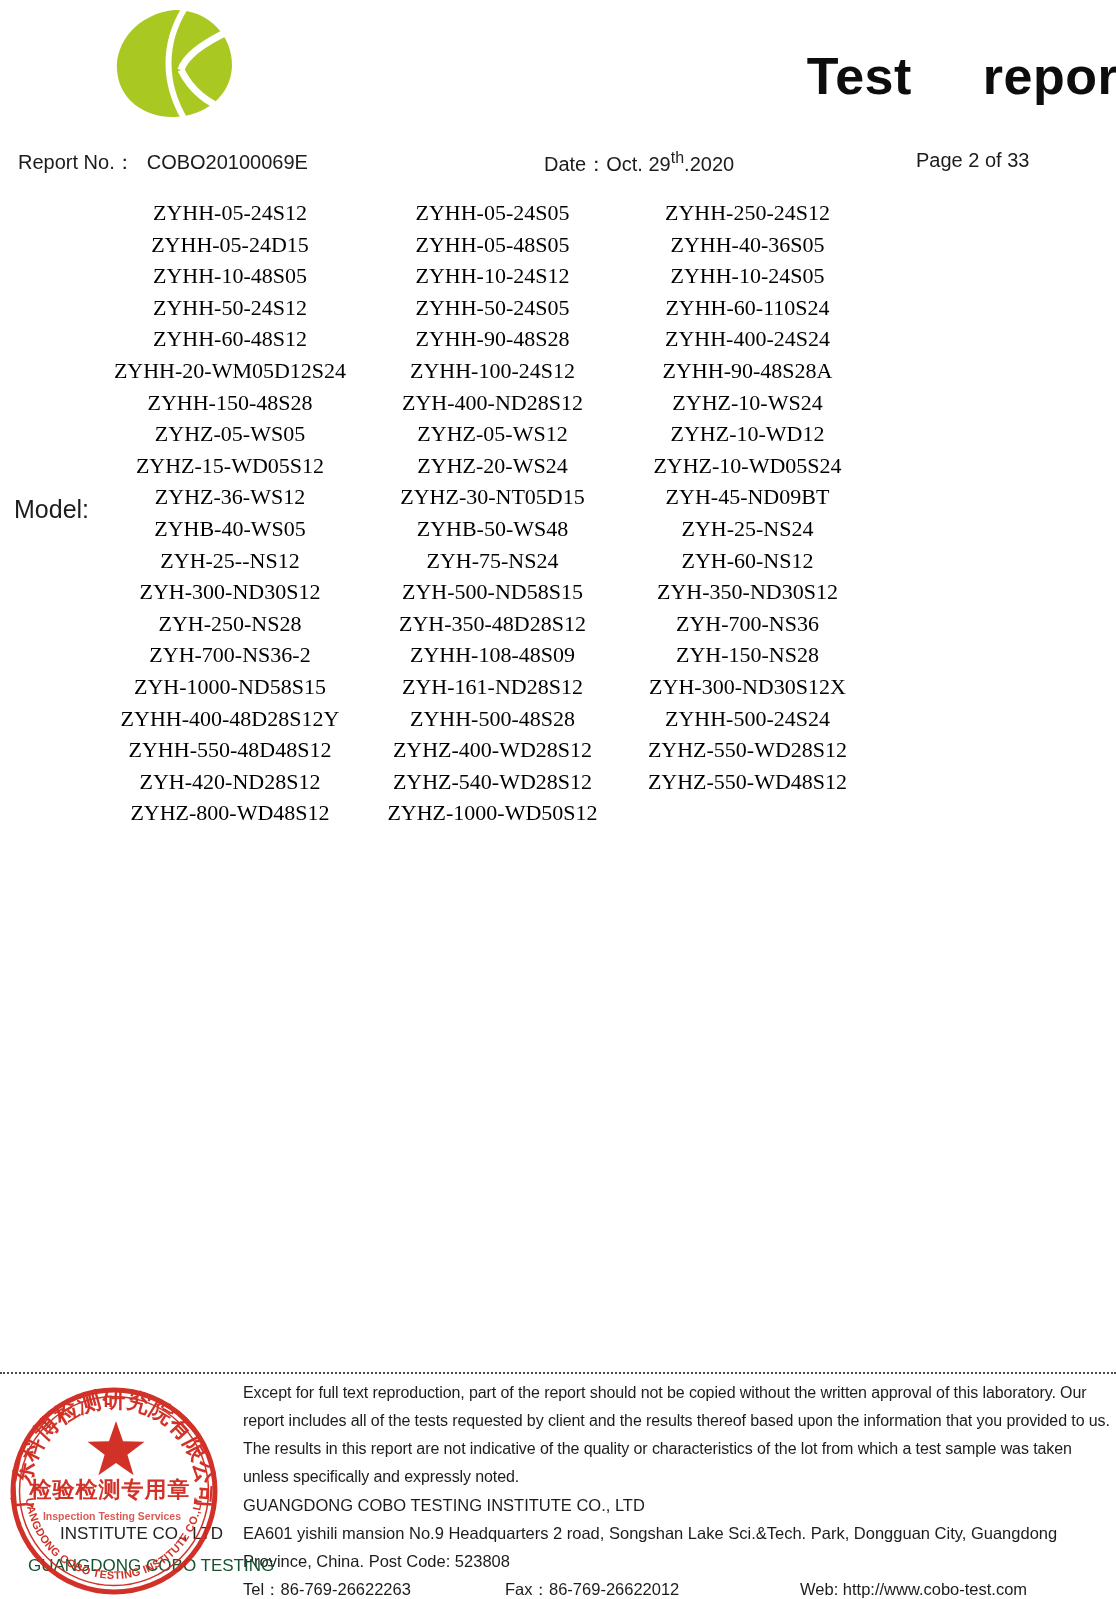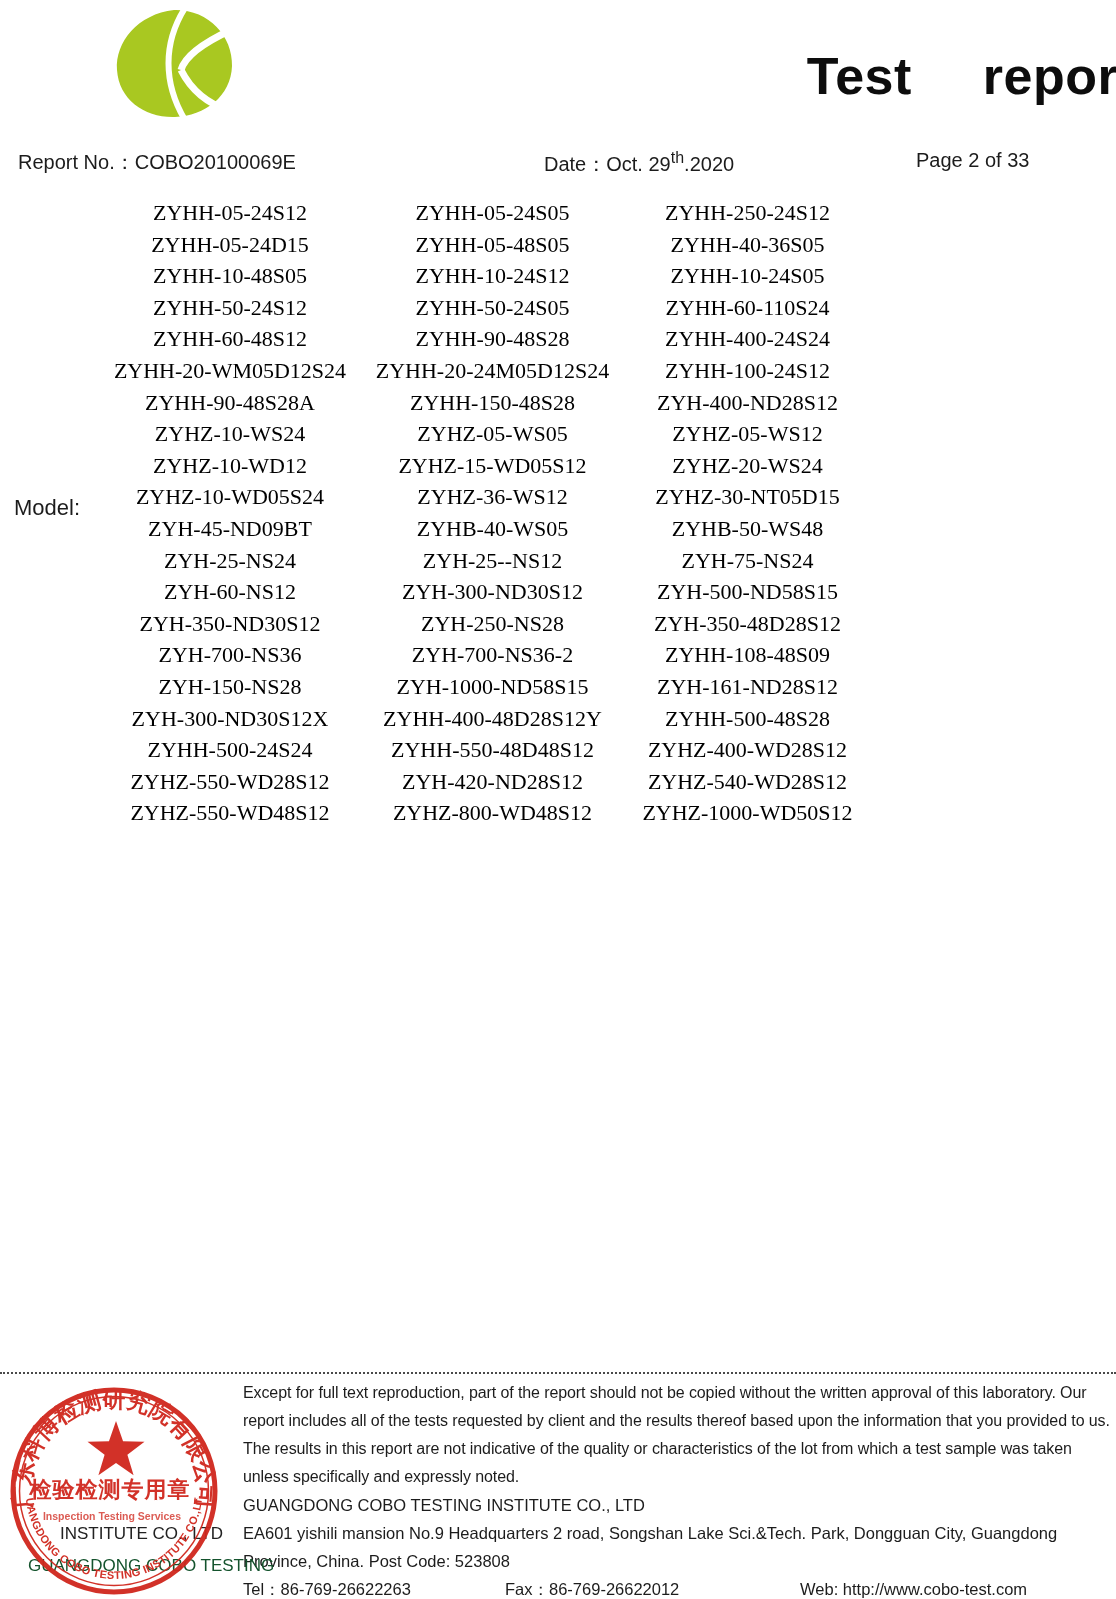--- a/index.html
+++ b/index.html
@@ -10,26 +10,26 @@
   }
   
   .logo { position:absolute; left:113px; top:8px; }
   .title {
     position:absolute; top:46px; left:0; width:100%; text-align:right;
     font-size:52px; font-weight:bold; letter-spacing:0.5px; word-spacing:56px;
     color:#0d0d0d; white-space:pre;padding-left:20px;
   }
   .meta-row { position:absolute; top:149px; left:0; width:100%; font-size:20px; }
   .meta-report { position:absolute; left:18px; white-space:nowrap; }
-  .meta-report .val { margin-left:0; }
+  .meta-report .val { margin-left:12px; }
   .meta-date { position:absolute; left:544px; white-space:nowrap; }
   .meta-date sup { font-size:16px; }
   .meta-page { position:absolute; left:916px; white-space:nowrap; }
   
-  .model-label { position:absolute; left:14px; top:495px; font-size:22px;text-align:center; }
+  .model-label { position:absolute; left:14px; top:495px; font-size:25px;text-align:center; }
   .model-grid {
     position:absolute; left:95px; top:197px; width:780px;
     display:grid; grid-template-columns:270px 255px 255px;
     font-family:"Liberation Serif", serif; font-size:22px; color:#000;
   }
   .model-cell { height:31.6px; line-height:31.6px; text-align:center; white-space:nowrap; }
   
   .footer-divider {
     position:absolute; top:1372px; left:0; width:100%;
     border-top:2px dotted #4a4a4a; height:0;
@@ -84,21 +84,20 @@
       <div class="model-cell">ZYHH-10-48S05</div>
       <div class="model-cell">ZYHH-10-24S12</div>
       <div class="model-cell">ZYHH-10-24S05</div>
       <div class="model-cell">ZYHH-50-24S12</div>
       <div class="model-cell">ZYHH-50-24S05</div>
       <div class="model-cell">ZYHH-60-110S24</div>
       <div class="model-cell">ZYHH-60-48S12</div>
       <div class="model-cell">ZYHH-90-48S28</div>
       <div class="model-cell">ZYHH-400-24S24</div>
       <div class="model-cell">ZYHH-20-WM05D12S24</div>
-      <div class="model-cell">ZYHH-20-24M05D12S24</div>
       <div class="model-cell">ZYHH-100-24S12</div>
       <div class="model-cell">ZYHH-90-48S28A</div>
       <div class="model-cell">ZYHH-150-48S28</div>
       <div class="model-cell">ZYH-400-ND28S12</div>
       <div class="model-cell">ZYHZ-10-WS24</div>
       <div class="model-cell">ZYHZ-05-WS05</div>
       <div class="model-cell">ZYHZ-05-WS12</div>
       <div class="model-cell">ZYHZ-10-WD12</div>
       <div class="model-cell">ZYHZ-15-WD05S12</div>
       <div class="model-cell">ZYHZ-20-WS24</div>

